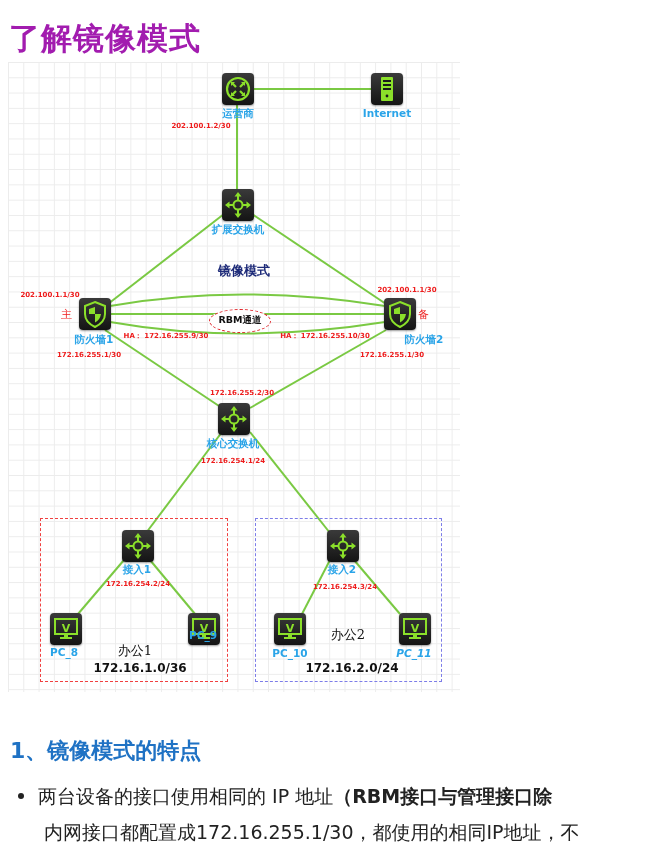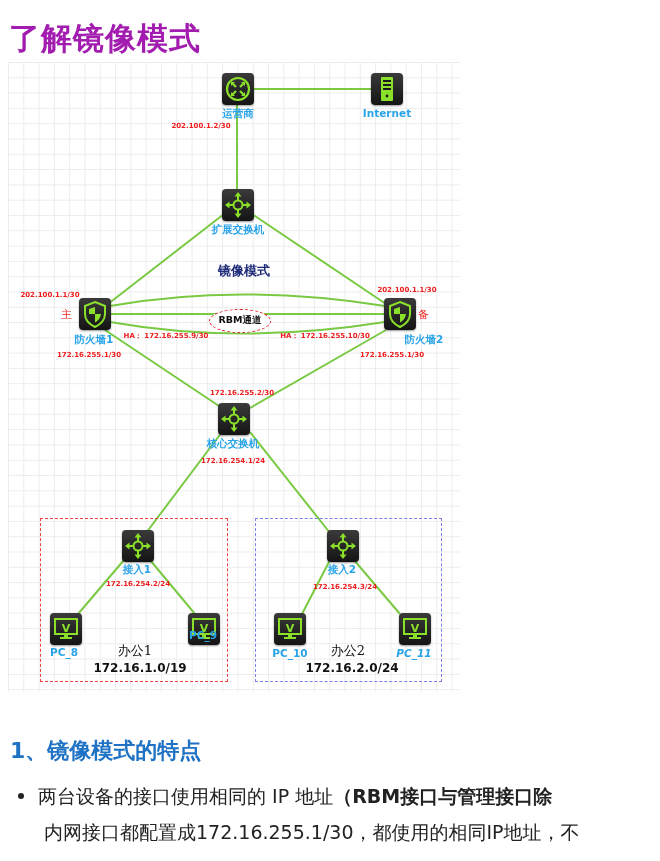--- a/index.html
+++ b/index.html
@@ -235,21 +235,21 @@
   <svg width="32" height="32">
     <rect x="5" y="6" width="22" height="15" fill="none" stroke="#8be02a" stroke-width="2"></rect>
     <text x="16" y="18.5" text-anchor="middle" font-size="11" font-weight="bold" fill="#8be02a" font-family="DejaVu Sans, sans-serif">V</text>
     <rect x="14" y="21" width="4" height="3" fill="#8be02a"></rect>
       <rect x="10" y="24" width="12" height="2" fill="#8be02a"></rect>
   </svg>
 </div>
 <div class="lbl-blue" style="left:414px;top:647px;font-style:italic;">PC_11</div>
 
 <div class="lbl-black cn" style="left:135px;top:642px;">办公1</div>
-<div class="lbl-black" style="left:140px;top:661px;">172.16.1.0/19</div>
-<div class="lbl-black cn" style="left:348px;top:642px;">办公2</div>
+<div class="lbl-black" style="left:140px;top:661px;">172.16.1.0/36</div>
+<div class="lbl-black cn" style="left:348px;top:626px;">办公2</div>
 <div class="lbl-black" style="left:352px;top:661px;">172.16.2.0/24</div>
 
 <h2 class="sec">1、镜像模式的特点</h2>
 <div class="bullet">
   <span class="dot"></span><span>两台设备的接口使用相同的 IP 地址</span><b>（RBM接口与管理接口除</b>
 </div>
 <div class="line2">内网接口都配置成172.16.255.1/30，都使用的相同IP地址，不</div>
 
 </body></html>

